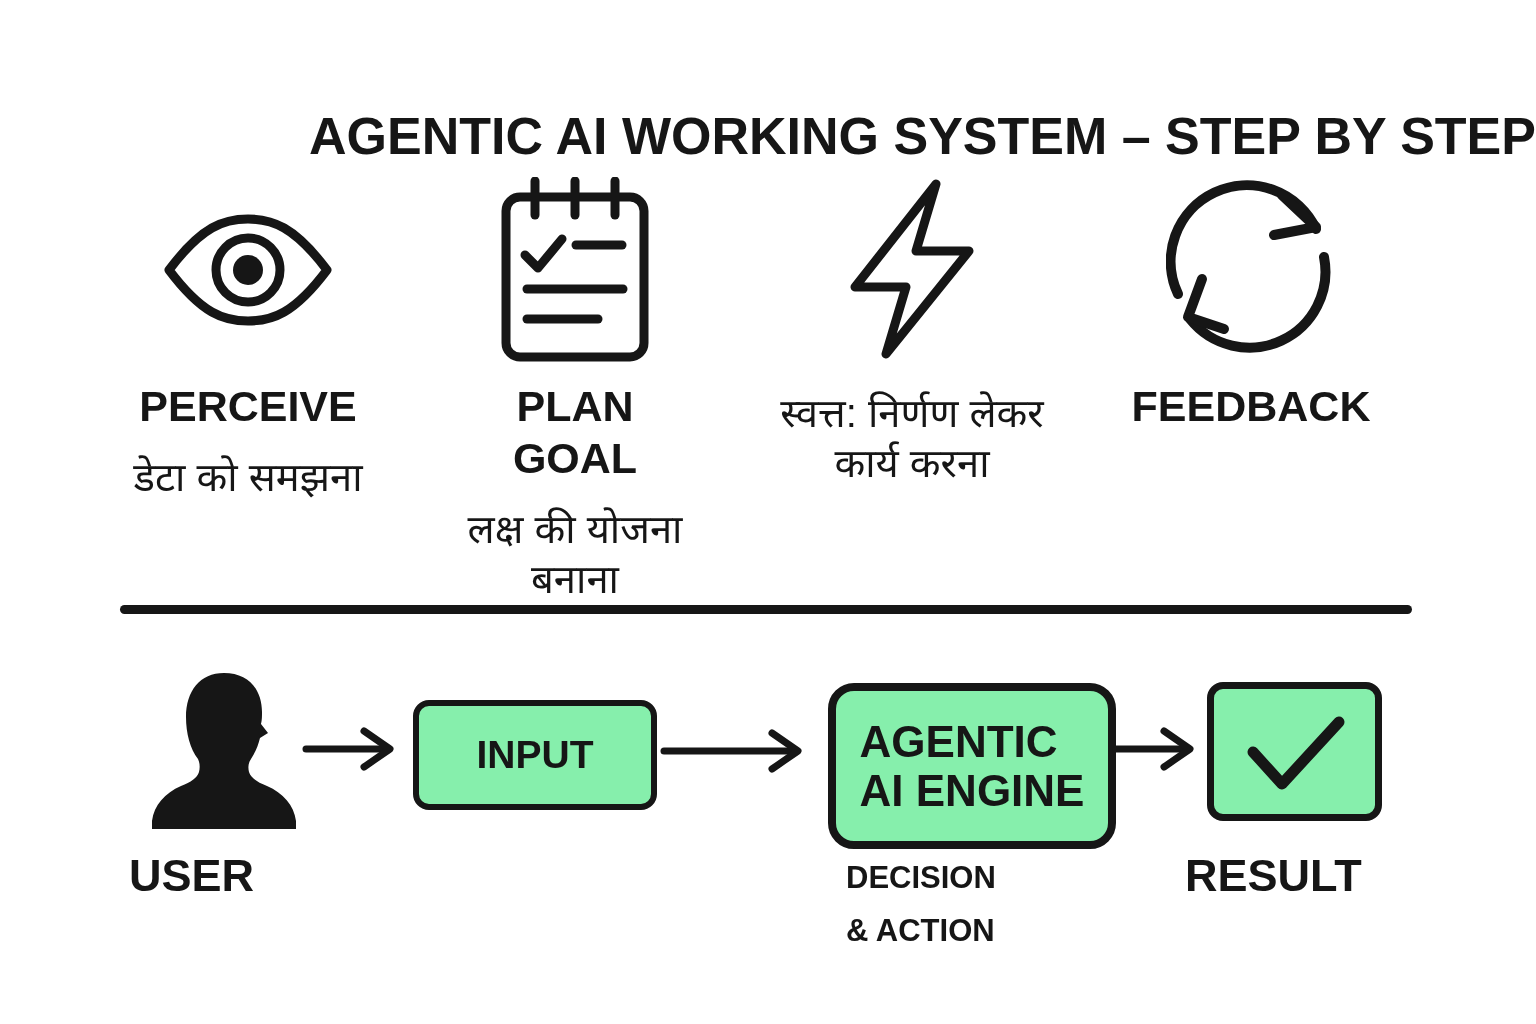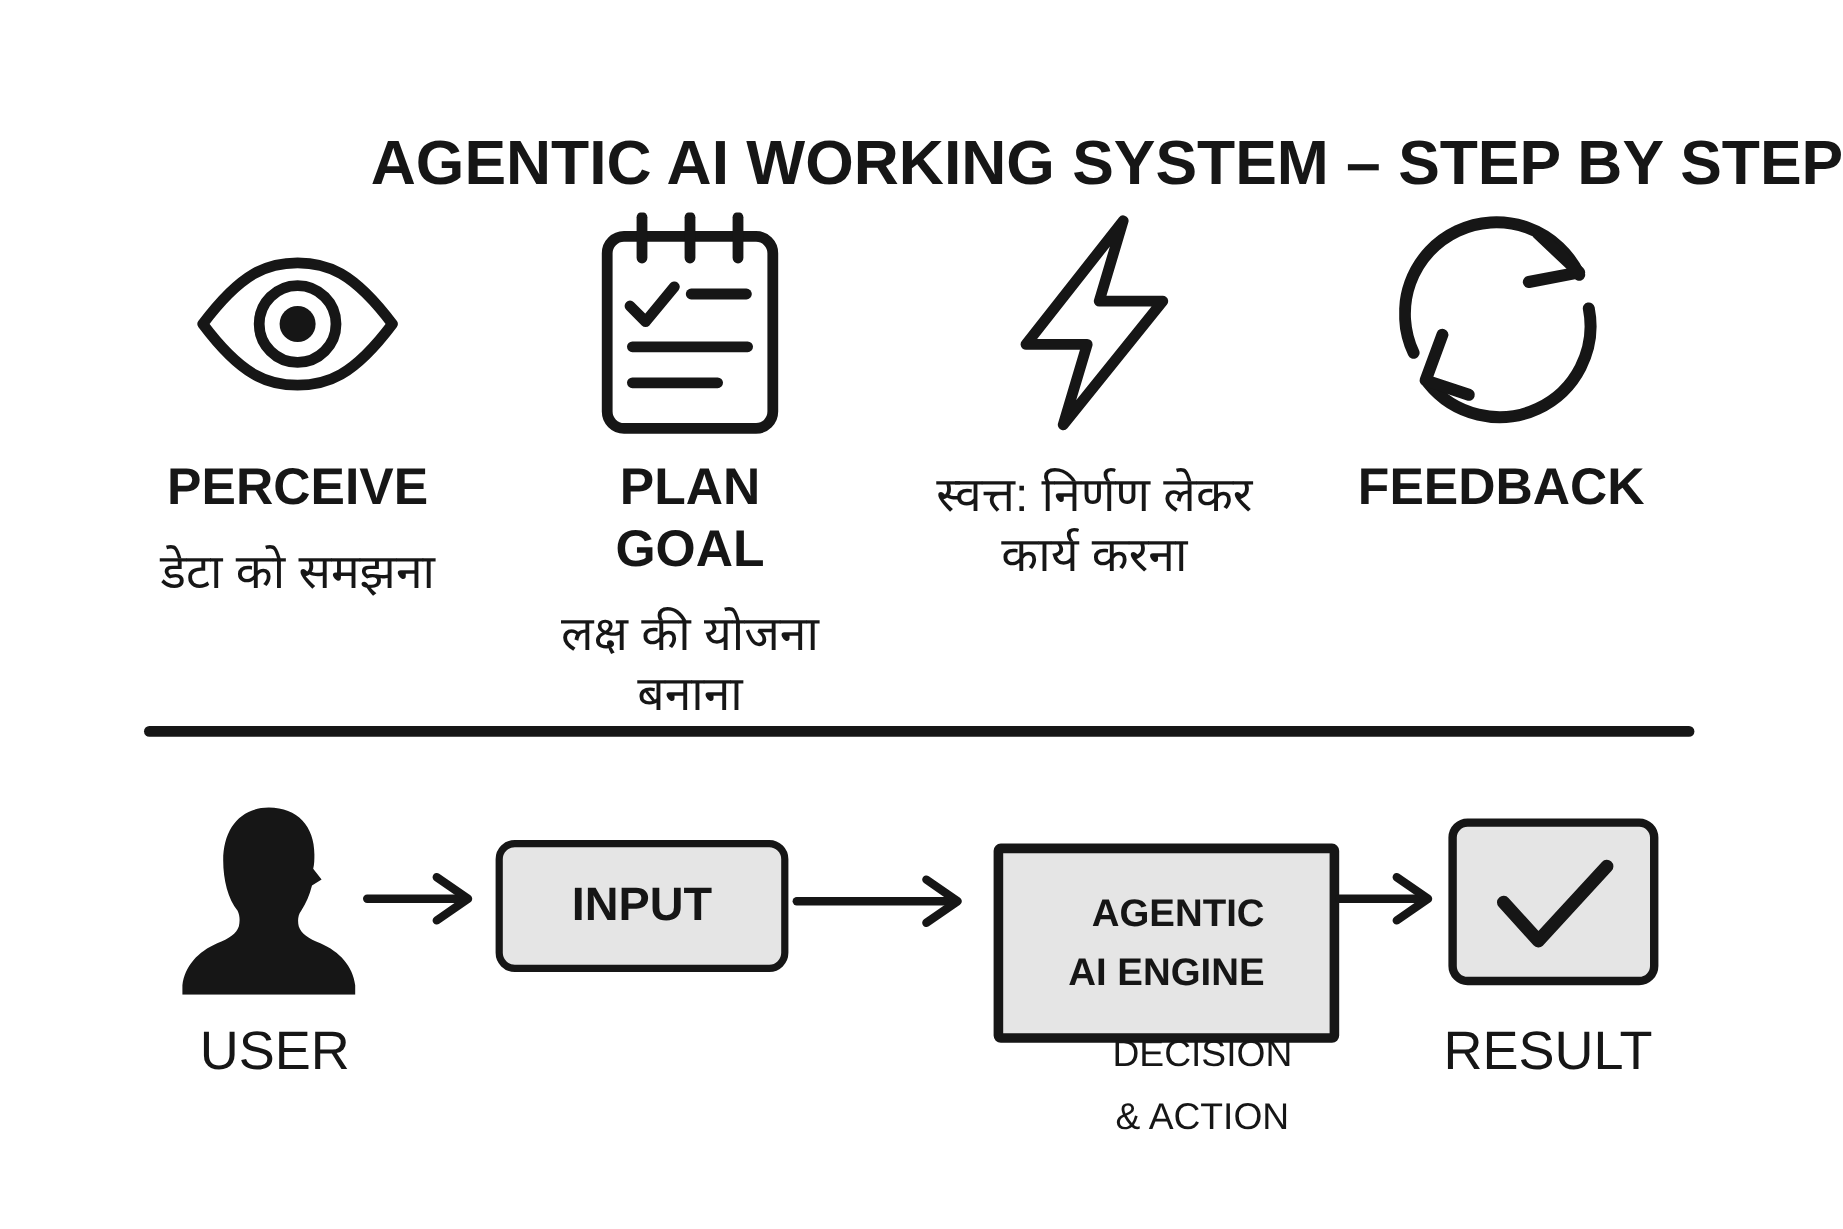--- a/index.html
+++ b/index.html
@@ -11,27 +11,27 @@
     position:absolute;top:62px;left:0;width:100%;text-align:right;
     font-size:52px;font-weight:700;letter-spacing:0px;white-space:nowrap;margin-top:44px;
   }
   .step{position:absolute;top:172px;width:320px;text-align:center;}
   .step .icon-slot{height:196px;display:flex;align-items:center;justify-content:center;}
   .step .en{font-size:43px;font-weight:700;line-height:52px;margin-top:12px;}
   .step .hi{font-size:40px;font-weight:400;line-height:50px;margin-top:20px;}
   .divider{position:absolute;left:120px;top:605px;width:1292px;height:9px;background:#161616;border-radius:5px;}
   .flow-box{
     position:absolute;display:flex;align-items:center;justify-content:center;
-    background:#e5e5e5;border:6px solid #161616;border-radius:16px;
-    font-weight:700;text-align:right;
+    background:#86efac;border:6px solid #161616;border-radius:16px;
+    font-weight:700;text-align:left;
   }
   .input-box{left:413px;top:700px;width:232px;height:98px;font-size:39px;}
-  .engine-box{left:828px;top:683px;width:272px;height:150px;border-width:8px;border-radius:6px;font-size:32px;line-height:49px;margin-top:20px;}
+  .engine-box{left:828px;top:683px;width:272px;height:150px;border-width:8px;border-radius:26px;font-size:44px;line-height:49px;}
   .result-box{left:1207px;top:682px;width:161px;height:125px;border-width:7px;}
-  .flow-label{position:absolute;text-align:center;font-weight:400;}
+  .flow-label{position:absolute;font-weight:700;}
   .user-label{left:129px;top:850px;width:200px;font-size:45px;}
   .decision-label{left:846px;top:851px;width:312px;font-size:31px;line-height:53px;}
   .result-label{left:1185px;top:850px;width:210px;font-size:45px;}
   svg{display:block;}
   .abs{position:absolute;}
 </style>
 </head>
 <body>
 
 <div class="canvas">

